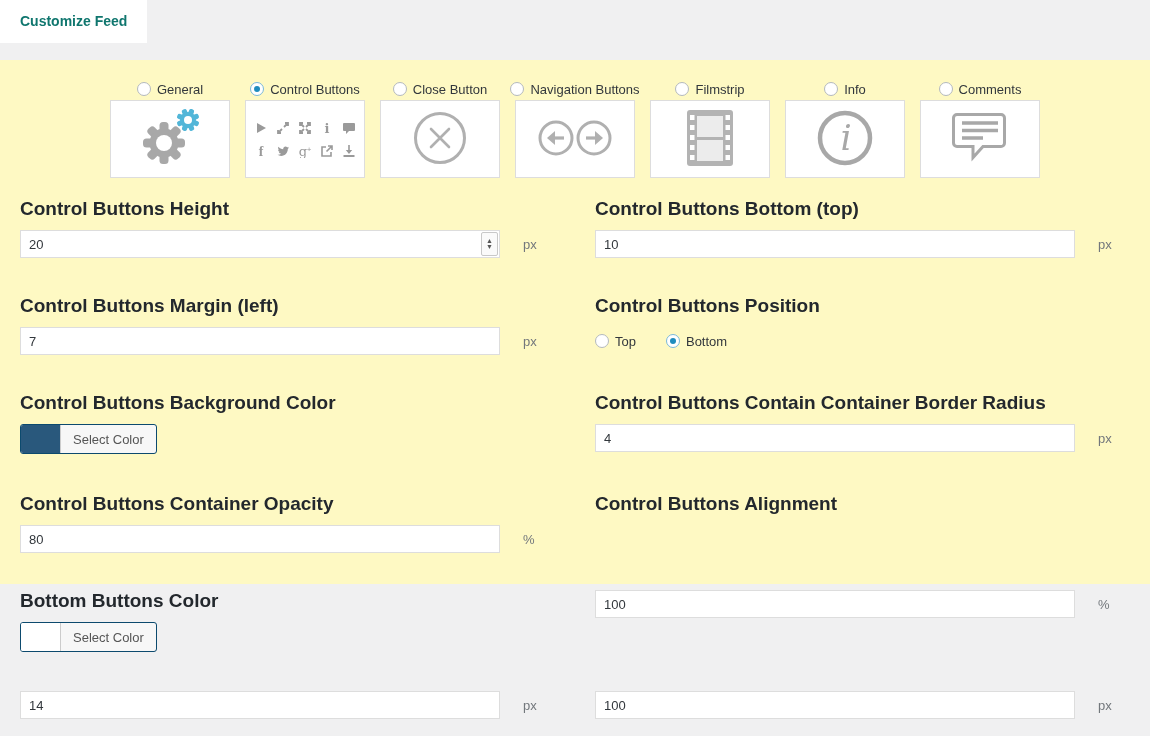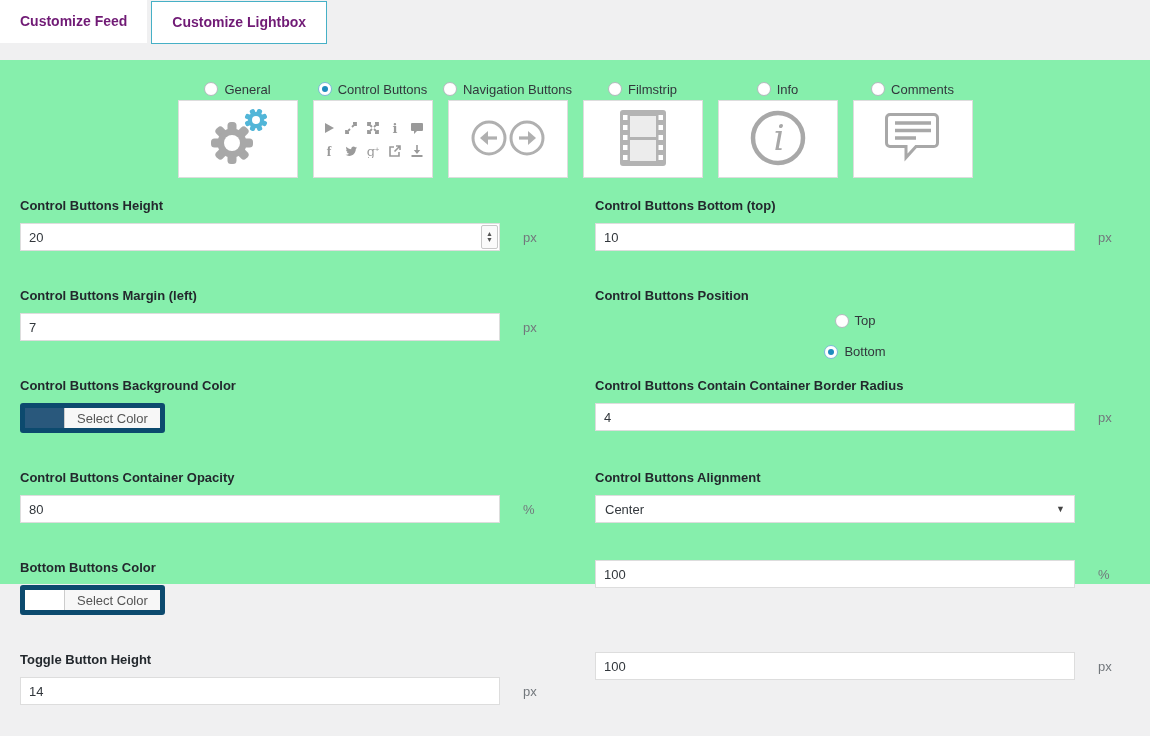--- a/index.html
+++ b/index.html
@@ -7,27 +7,27 @@
   body {
     font-family:"Liberation Sans", sans-serif;
     background:#f0f0f1;
     color:#32373c;
     font-size:13px;
     overflow:hidden;
   }
   
   .tabbar { display:flex; align-items:flex-start; height:60px; }
   .tab {
-    background:#fff; font-weight:bold; font-size:14px; color:#701a75;
+    background:#fff; font-weight:bold; font-size:14px; color:#0f766e;
     padding:0 20px; height:43px; line-height:43px; cursor:pointer;
   }
   .tab.feed { margin-right:4px; }
   .tab.active { border:1px solid #46b0c6; height:43px; line-height:41px; margin-top:1px; }
   
-  .panel { background:#86efac; height:524px; width:1150px; padding-top:18px; }
+  .panel { background:#fef9c3; height:524px; width:1150px; padding-top:18px; }
   
   .sections { display:flex; justify-content:center; gap:15px; }
   .section { width:120px; }
   .section-radio { display:flex; align-items:center; justify-content:center; gap:6px; height:22px; cursor:pointer; }
   .radio {
     width:14px; height:14px; border-radius:50%; background:#fff;
     border:1px solid #b4b9be; display:inline-block; position:relative; flex:none;
   }
   .radio.checked { border-color:#7bb8d9; }
   .radio.checked::after {
@@ -40,59 +40,58 @@
     display:flex; align-items:center; justify-content:center; cursor:pointer;
   }
   .mini-grid { display:grid; grid-template-columns:repeat(5,14px); grid-auto-rows:14px; gap:9px 8px; }
   .mini-grid svg { display:block; }
   
   .fields {
     display:grid; grid-template-columns:520px 520px; column-gap:55px;
     padding:20px 0 0 20px;
   }
   .field { margin-bottom:37px; }
-  .field-label { font-weight:bold; font-size:13px; color:#23282d; margin-bottom:10px; }
+  .field-label { font-weight:bold; font-size:19px; color:#23282d; margin-bottom:10px; }
   .control-row { display:flex; align-items:center; }
   .input-wrap { position:relative; flex:1; }
   .text-input {
     width:100%; height:28px; border:1px solid #ddd; background:#fff;
     font-family:"Liberation Sans", sans-serif; font-size:13px; color:#32373c;
     padding:0 8px; outline:none;
   }
   .spin {
     position:absolute; right:2px; top:2px; width:17px; height:24px;
     border:1px solid #c8c8c8; background:#fafafa; border-radius:2px;
     display:flex; flex-direction:column; align-items:center; justify-content:center;
     font-size:7px; line-height:6px; color:#555; cursor:pointer;
   }
   .suffix { color:#72777c; font-size:13px; margin-left:23px; width:17px; flex:none; }
   
   .color-btn {
-    display:inline-flex; align-items:stretch; height:30px; border:5px solid #0c4a6e;
+    display:inline-flex; align-items:stretch; height:30px; border:1px solid #0c4a6e;
     border-radius:3px; background:#f7f7f7; overflow:hidden; cursor:pointer;
   }
   .swatch { width:40px; border-right:1px solid #ccc; }
   .color-btn-label { display:flex; align-items:center; padding:0 12px; color:#555; font-size:13px; }
   
-  .inline-radios { display:flex; align-items:center; gap:16px; height:28px;flex-direction:column; }
+  .inline-radios { display:flex; align-items:center; gap:30px; height:28px; }
   .inline-radio { display:flex; align-items:center; gap:6px; cursor:pointer; }
   
   .select {
     width:100%; height:28px; border:1px solid #ddd; background:#fff;
     display:flex; align-items:center; justify-content:space-between;
     padding:0 9px; cursor:pointer;
   }
   .select .caret { font-size:9px; color:#444; }
 </style>
 </head>
 <body>
 
 <div class="tabbar">
   <div class="tab feed">Customize Feed</div>
-  <div class="tab active">Customize Lightbox</div>
 </div>
 
 <div class="panel">
 
   <div class="sections">
 
     <div class="section">
       <div class="section-radio">
         <span class="radio"></span>
         <span class="radio-label">General</span>
@@ -181,20 +180,34 @@
           <span>
               <svg width="14" height="14" viewBox="0 0 14 14">
                 <path d="M6.2 1h1.6v5h2.4L7 10 3.8 6h2.4z" fill="#9a9a9a"></path>
                 <rect x="1.5" y="11" width="11" height="2" fill="#9a9a9a"></rect>
               </svg>
             </span>
         </div>
       </div>
     </div>
 
+    <div class="section">
+      <div class="section-radio">
+        <span class="radio"></span>
+        <span class="radio-label">Close Button</span>
+      </div>
+      <div class="icon-box">
+        <span>
+          <svg width="56" height="56" viewBox="0 0 56 56" fill="none" stroke="#b0b0b0">
+            <circle cx="28" cy="28" r="24.5" stroke-width="3"></circle>
+            <path d="M19 19l18 18M37 19 19 37" stroke-width="2.6" stroke-linecap="round"></path>
+          </svg>
+        </span>
+      </div>
+    </div>
 
     <div class="section">
       <div class="section-radio">
         <span class="radio"></span>
         <span class="radio-label">Navigation Buttons</span>
       </div>
       <div class="icon-box">
         <span>
           <svg width="78" height="40" viewBox="0 0 78 40">
             <circle cx="20" cy="20" r="16" fill="none" stroke="#b0b0b0" stroke-width="3"></circle>
@@ -341,50 +354,40 @@
       <div class="control-row">
         <div class="input-wrap">
           <input class="text-input" type="text" value="80" style="">
         </div>
         <span class="suffix">%</span>
       </div>
     </div>
 
     <div class="field">
       <div class="field-label">Control Buttons Alignment</div>
-      <div class="control-row">
-        <div class="input-wrap">
-          <div class="select">
-            <span>Center</span>
-            <span class="caret">▼</span>
-          </div>
-        </div>
-        <span class="suffix"></span>
-      </div>
     </div>
 
     <div class="field">
       <div class="field-label">Bottom Buttons Color</div>
       <div class="color-btn">
         <span class="swatch" style="background-color: rgb(255, 255, 255);"></span>
         <span class="color-btn-label">Select Color</span>
       </div>
     </div>
 
     <div class="field">
       <div class="control-row">
         <div class="input-wrap">
           <input class="text-input" type="text" value="100" style="">
         </div>
         <span class="suffix">%</span>
       </div>
     </div>
 
     <div class="field">
-      <div class="field-label">Toggle Button Height</div>
       <div class="control-row">
         <div class="input-wrap">
           <input class="text-input" type="text" value="14" style="">
         </div>
         <span class="suffix">px</span>
       </div>
     </div>
 
     <div class="field">
       <div class="control-row">

